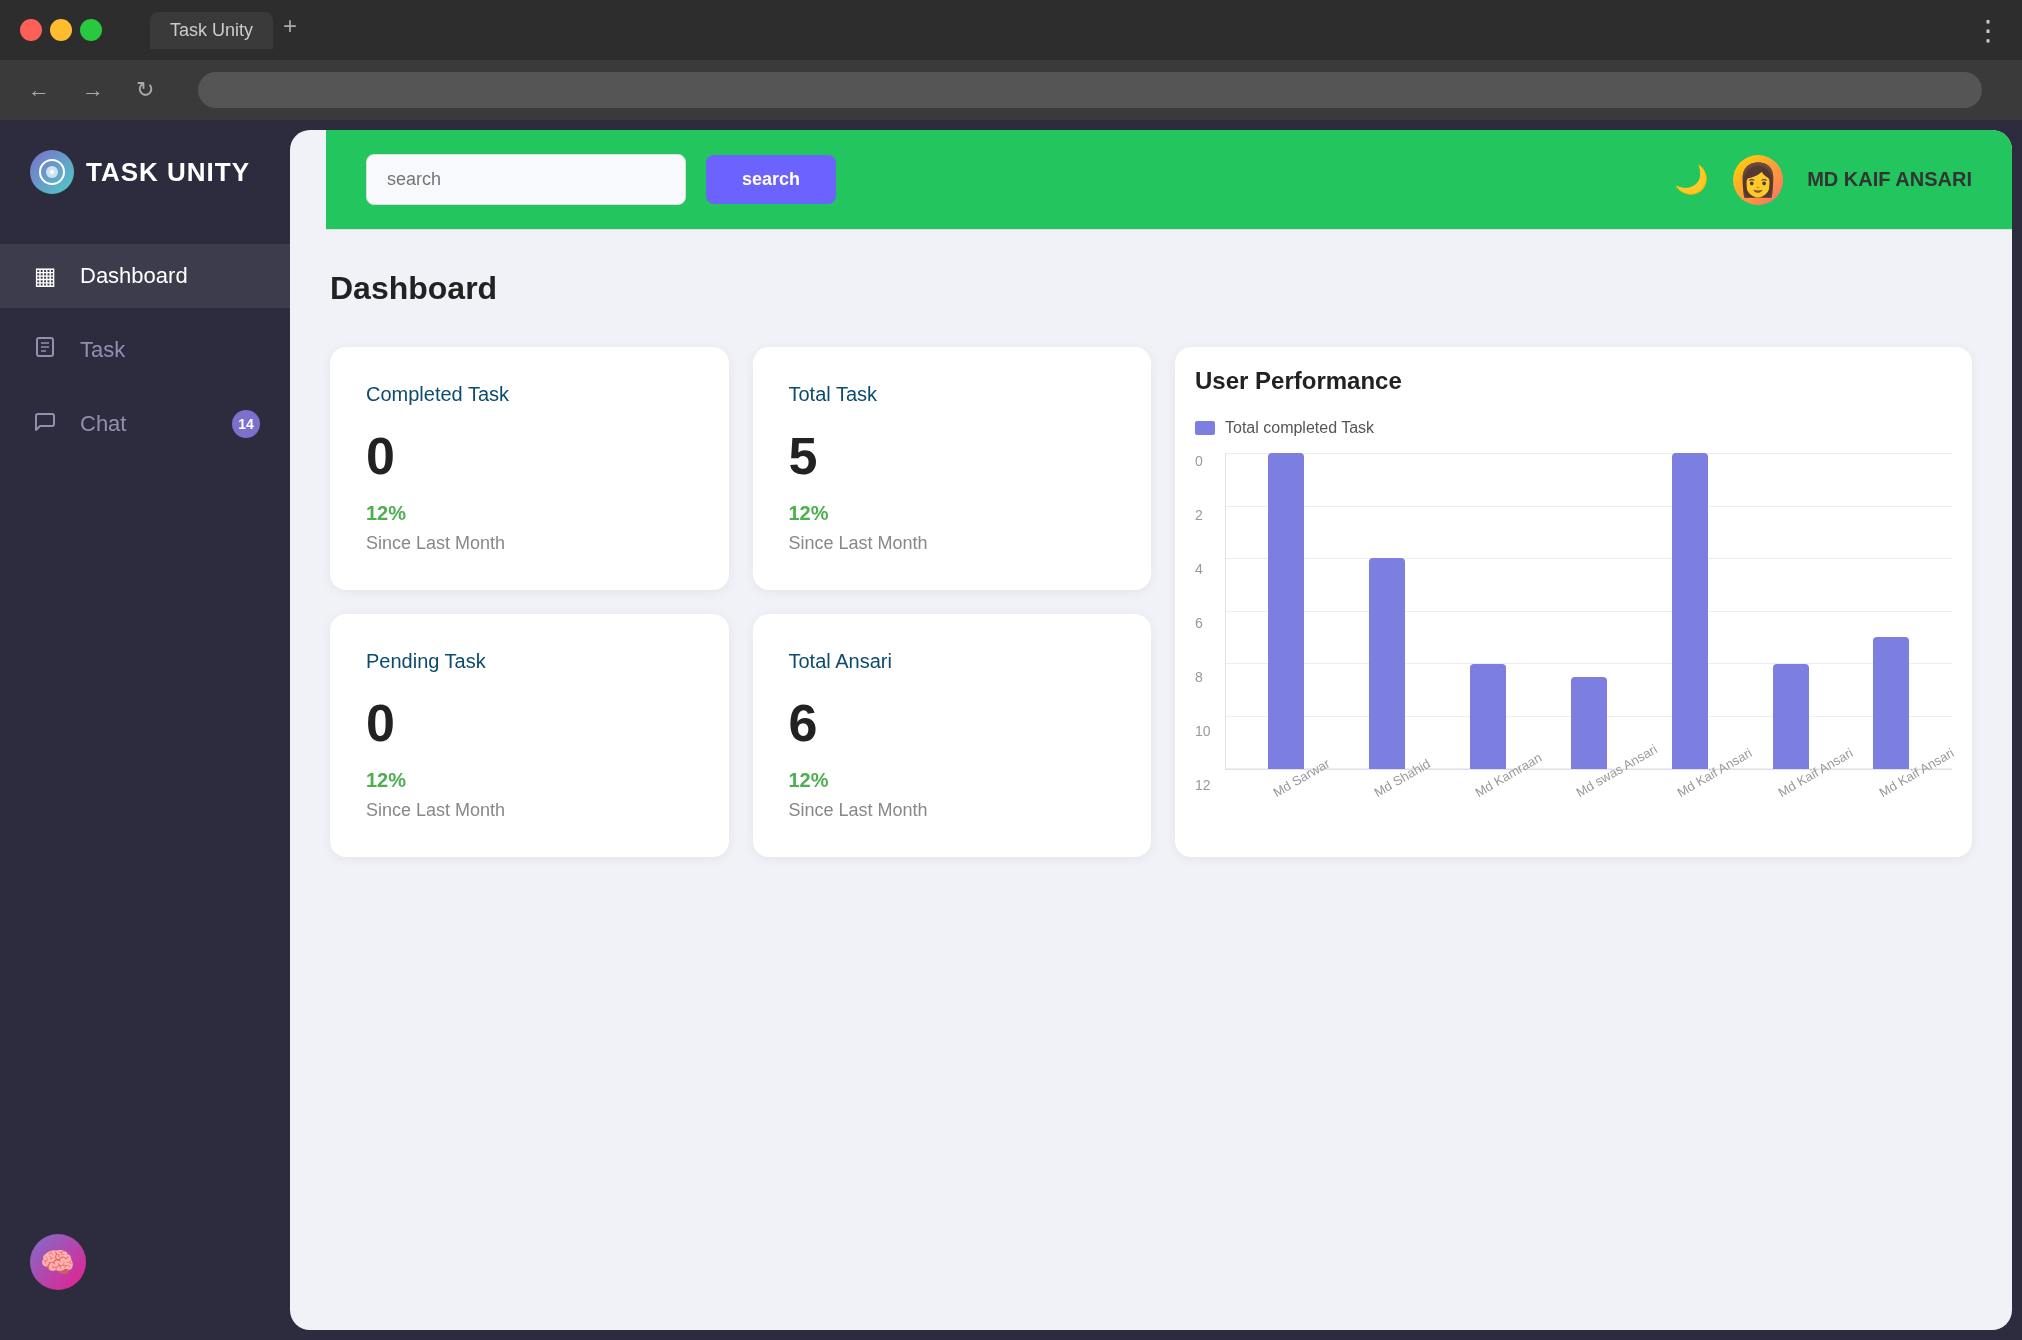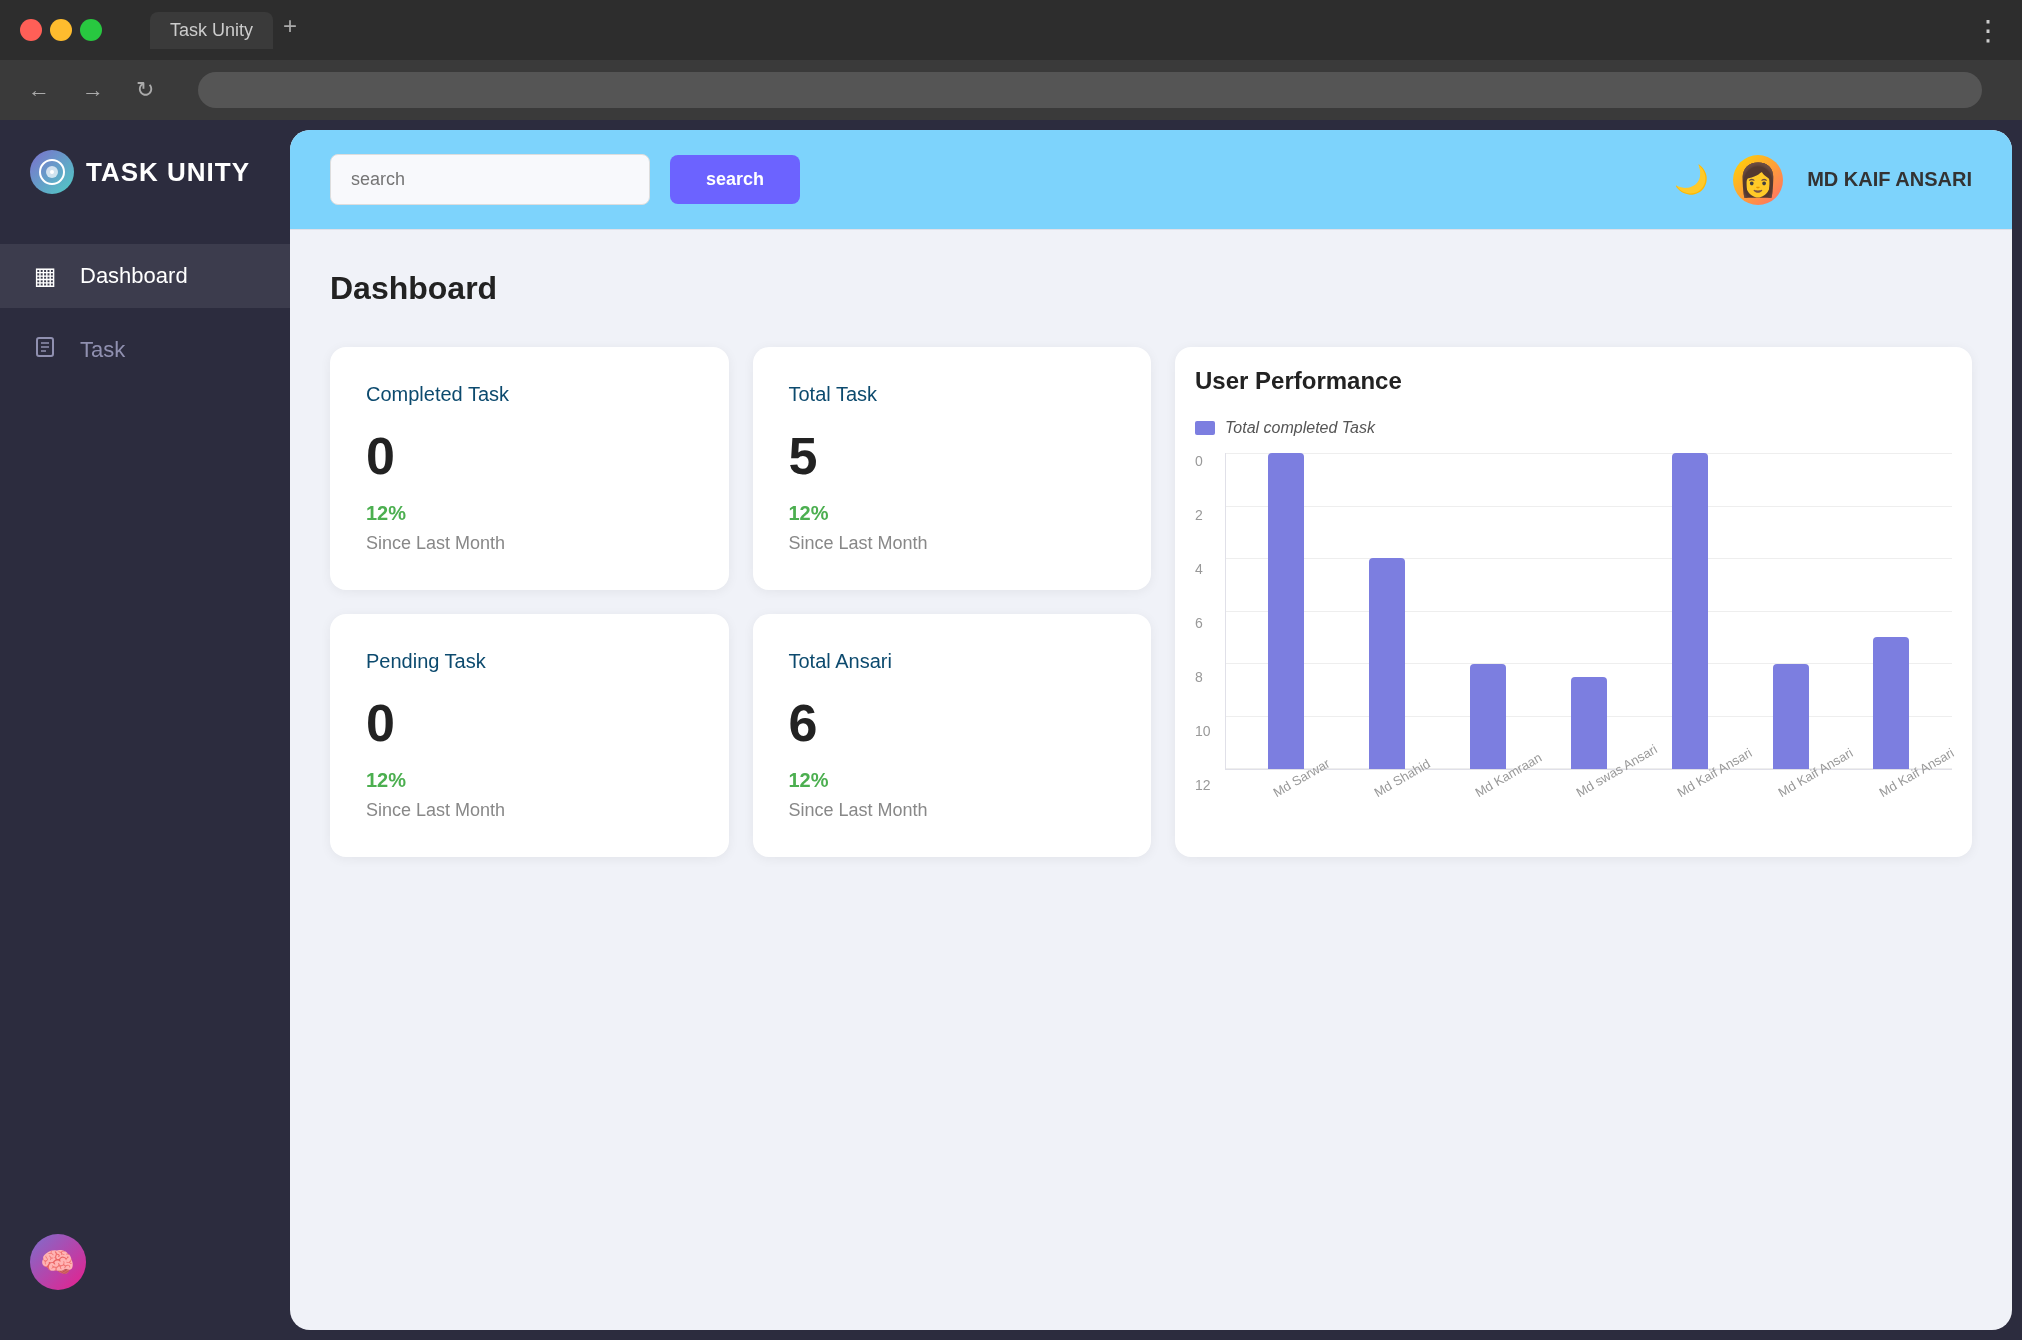--- a/index.html
+++ b/index.html
@@ -34,21 +34,21 @@
     .nav-item-icon { font-size: 24px; width: 30px; text-align: center; }
     .nav-badge { background: #7c6fcd; color: #fff; border-radius: 50%; width: 28px; height: 28px; display: flex; align-items: center; justify-content: center; font-size: 14px; font-weight: 700; margin-left: auto; }
 
     .sidebar-bottom { padding: 20px 30px; }
     .brain-icon { width: 56px; height: 56px; border-radius: 50%; background: linear-gradient(135deg, #7c6fcd, #e91e8c); display: flex; align-items: center; justify-content: center; font-size: 28px; cursor: pointer; }
 
     
     .main-content { flex: 1; background: #f0f2f8; display: flex; flex-direction: column; overflow: hidden; border-radius: 20px; margin: 10px 10px 10px 0; }
 
     
-    .header { background: #7dd3fc; padding: 24px 40px; display: flex; align-items: center; gap: 20px; border-bottom: 1px solid #e0e0e8; }
+    .header { background: #22c55e; padding: 24px 40px; display: flex; align-items: center; gap: 20px; border-bottom: 1px solid #e0e0e8; margin-left: 36px; }
     .search-input { flex: 0 0 320px; padding: 14px 20px; border: 1px solid #ddd; border-radius: 8px; font-size: 18px; background: #f8f9fc; color: #999; outline: none; }
     .search-btn { background: #6c63ff; color: #fff; border: none; padding: 14px 36px; border-radius: 8px; font-size: 18px; font-weight: 600; cursor: pointer; }
     .header-right { margin-left: auto; display: flex; align-items: center; gap: 24px; }
     .moon-icon { font-size: 28px; color: #555; cursor: pointer; }
     .user-avatar { width: 50px; height: 50px; border-radius: 50%; background: linear-gradient(135deg, #ffd700, #ff6b6b); display: flex; align-items: center; justify-content: center; font-size: 28px; overflow: hidden; }
     .user-name { font-size: 20px; font-weight: 600; color: #333; }
 
     
     .dashboard-area { padding: 40px 40px; overflow-y: auto; flex: 1; }
     .dashboard-title { font-size: 32px; font-weight: 700; color: #222; margin-bottom: 40px; }
@@ -60,21 +60,21 @@
     .stat-label { color: #0c4a6e; font-size: 20px; margin-bottom: 20px; }
     .stat-value { font-size: 52px; font-weight: 700; color: #222; margin-bottom: 16px; }
     .stat-percent { color: #4caf50; font-size: 20px; font-weight: 600; margin-bottom: 8px; }
     .stat-since { color: #888; font-size: 18px; }
 
     
     .chart-card { background: #fff; border-radius: 16px; padding: 20px; box-shadow: 0 2px 12px rgba(0,0,0,0.06); grid-row: 1 / 3; grid-column: 3; }
     .chart-title { font-size: 24px; font-weight: 700; color: #222; margin-bottom: 24px; }
 
     
-    .chart-legend { display: flex; align-items: center; gap: 10px; margin-bottom: 16px; font-size: 16px; color: #555; font-style: italic; }
+    .chart-legend { display: flex; align-items: center; gap: 10px; margin-bottom: 16px; font-size: 16px; color: #555; }
     .legend-color { width: 20px; height: 14px; background: #7c7ee0; border-radius: 2px; }
 
     .bar-chart { display: flex; flex-direction: column; height: 340px; }
     .chart-area { display: flex; flex: 1; }
     .y-axis { display: flex; flex-direction: column-reverse; justify-content: space-between; padding-right: 10px; font-size: 14px; color: #999; width: 30px; }
     .bars-container { flex: 1; display: flex; flex-direction: column; }
     .grid-and-bars { flex: 1; position: relative; border-left: 1px solid #e0e0e8; border-bottom: 1px solid #e0e0e8; }
     .grid-lines { position: absolute; top: 0; left: 0; right: 0; bottom: 0; display: flex; flex-direction: column-reverse; justify-content: space-between; }
     .grid-line { border-top: 1px solid #eee; width: 100%; }
     .bars { position: absolute; bottom: 0; left: 0; right: 0; display: flex; align-items: flex-end; justify-content: space-around; padding: 0 10px; height: 100%; }
@@ -130,20 +130,29 @@
       <div class="nav-item">
         <span class="nav-item-icon">
           <svg width="22" height="22" viewBox="0 0 22 22" fill="none">
             <rect x="3" y="2" width="16" height="18" rx="2" stroke="#9090b0" stroke-width="2"></rect>
             <line x1="7" y1="7" x2="15" y2="7" stroke="#9090b0" stroke-width="1.5"></line>
             <line x1="7" y1="11" x2="15" y2="11" stroke="#9090b0" stroke-width="1.5"></line>
             <line x1="7" y1="15" x2="12" y2="15" stroke="#9090b0" stroke-width="1.5"></line>
           </svg>
         </span>
         <span>Task</span>
+      </div>
+      <div class="nav-item">
+        <span class="nav-item-icon">
+          <svg width="22" height="22" viewBox="0 0 22 22" fill="none">
+            <path d="M4 4h14a2 2 0 012 2v8a2 2 0 01-2 2H6l-4 4V6a2 2 0 012-2z" stroke="#9090b0" stroke-width="2" stroke-linejoin="round"></path>
+          </svg>
+        </span>
+        <span>Chat</span>
+        <span class="nav-badge">14</span>
       </div>
     </div>
 
     <div class="sidebar-bottom">
       <div class="brain-icon">🧠</div>
     </div>
   </div>
 
   <div class="main-content">
 

